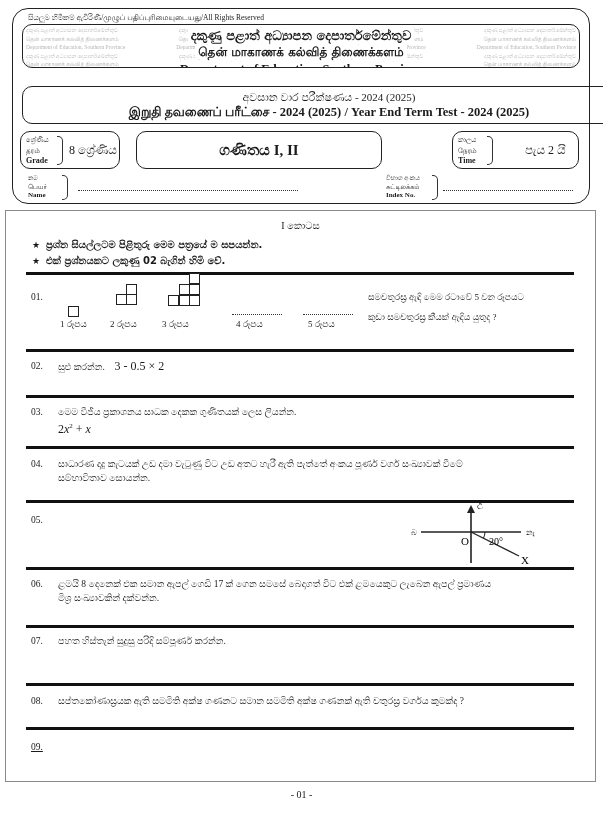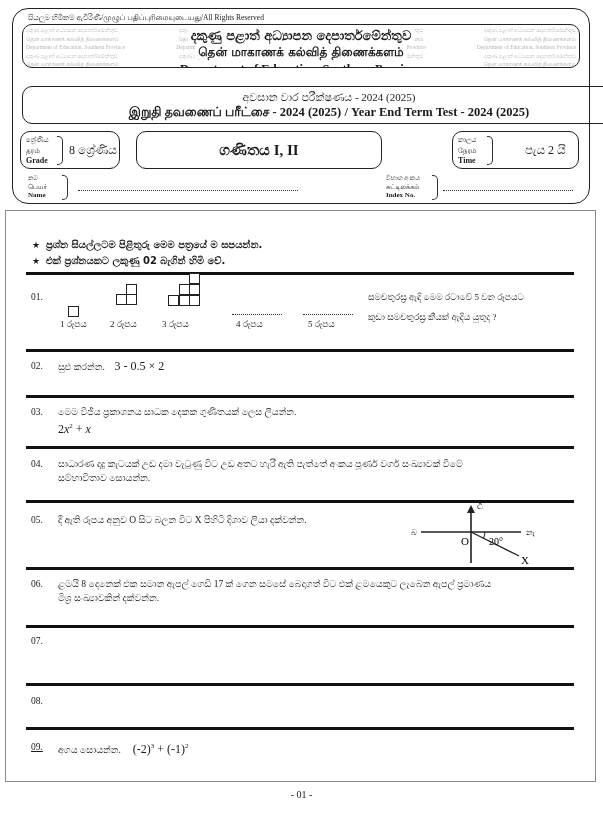--- a/index.html
+++ b/index.html
@@ -183,20 +183,21 @@
 
 <div class="index-label">
   <div>විභාග අංකය</div>
   <div>சுட்டிலக்கம்</div>
   <div class="en">Index No.</div>
 </div>
 <div class="brace" style="left:432px; top:175px; height:25px;"></div>
 <div class="index-line"></div>
 
 <div class="paper">
+  <div class="section-title">I කොටස</div>
   <div class="instr" style="top:28px;">
     <span class="star">★</span><span>ප්‍රශ්න සියල්ලටම පිළිතුරු මෙම පත්‍රයේ ම සපයන්න.</span>
   </div>
   <div class="instr" style="top:44px;">
     <span class="star">★</span><span>එක් ප්‍රශ්නයකට ලකුණු 02 බැගින් හිමි වේ.</span>
   </div>
 
   <div class="rule" style="top:61px;"></div>
 
   <div class="qnum" style="top:81px;">01.</div>
@@ -243,21 +244,20 @@
 
   <div class="rule" style="top:235px;"></div>
 
   <div class="qnum" style="top:248px;">04.</div>
   <div class="qtext" style="top:246px; width:520px;">සාධාරණ දාදු කැටයක් උඩ දමා වැටුණු විට උඩ අතට හැරී  ඇති පැත්තේ අංකය පූර්ණ වර්ග සංඛ්‍යාවක් වීමේ</div>
   <div class="qtext" style="top:260px;">සම්භාවිතාව සොයන්න.</div>
 
   <div class="rule" style="top:289px;"></div>
 
   <div class="qnum" style="top:304px;">05.</div>
-  <div class="qtext" style="top:302px;">දී  ඇති රූපය අනුව O  සිට බලන විට X  පිහිටි දිශාව ලියා දක්වන්න.</div>
   <svg style="position:absolute; left:395px; top:292px;" width="160" height="62">
     <line x1="20" y1="29" x2="120" y2="29" stroke="#222" stroke-width="1.6"></line>
     <line x1="70" y1="60" x2="70" y2="8" stroke="#222" stroke-width="1.6"></line>
     <polygon points="70,2 66,10 74,10" fill="#222"></polygon>
     <line x1="70" y1="29" x2="118" y2="53" stroke="#222" stroke-width="1.3"></line>
     <path d="M 84 29 A 14 14 0 0 1 82.5 35" fill="none" stroke="#222" stroke-width="1"></path>
     <text x="76" y="4" font-size="8" font-family="DejaVu Sans, sans-serif">උ</text>
     <text x="64" y="66" font-size="8" font-family="DejaVu Sans, sans-serif">ද</text>
     <text x="10" y="32" font-size="8" font-family="DejaVu Sans, sans-serif">බ</text>
     <text x="125" y="32" font-size="8" font-family="DejaVu Sans, sans-serif">නැ</text>
@@ -268,26 +268,25 @@
 
   <div class="rule" style="top:356px;"></div>
 
   <div class="qnum" style="top:368px;">06.</div>
   <div class="qtext" style="top:366px; width:520px;">ළමයි 8 දෙනෙක් එක සමාන ඇපල් ගෙඩි 17 ක් ගෙන සමසේ බෙදාගත් විට එක් ළමයෙකුට ලැබෙන ඇපල් ප්‍රමාණය</div>
   <div class="qtext" style="top:380px;">මිශ්‍ර සංඛ්‍යාවකින් දක්වන්න.</div>
 
   <div class="rule" style="top:414px;"></div>
 
   <div class="qnum" style="top:425px;">07.</div>
+  <div class="qtext" style="top:423px;">පහත හිස්තැන් සුදුසු පරිදි සම්පූර්ණ කරන්න.</div>
 
   <div class="rule" style="top:472px;"></div>
 
   <div class="qnum" style="top:485px;">08.</div>
+  <div class="qtext" style="top:483px;">සප්තකෝණාස්‍රයක ඇති සමමිති අක්ෂ ගණනට සමාන සමමිති අක්ෂ ගණනක් ඇති චතුරස්‍ර වර්ගය කුමක්ද ?</div>
 
   <div class="rule" style="top:516px;"></div>
 
   <div class="qnum" style="top:531px;text-decoration:underline;">09.</div>
-  <div class="qtext" style="top:528px;">
-    <span>අගය සොයන්න.</span>&nbsp;&nbsp;&nbsp;&nbsp;&nbsp;<span class="math"><span>(-2)</span><sup>3</sup><span> + </span><span>(-1)</span><sup>2</sup></span>
-  </div>
 </div>
 
 <div class="page-num">- 01 -</div>
 
 </body></html>

